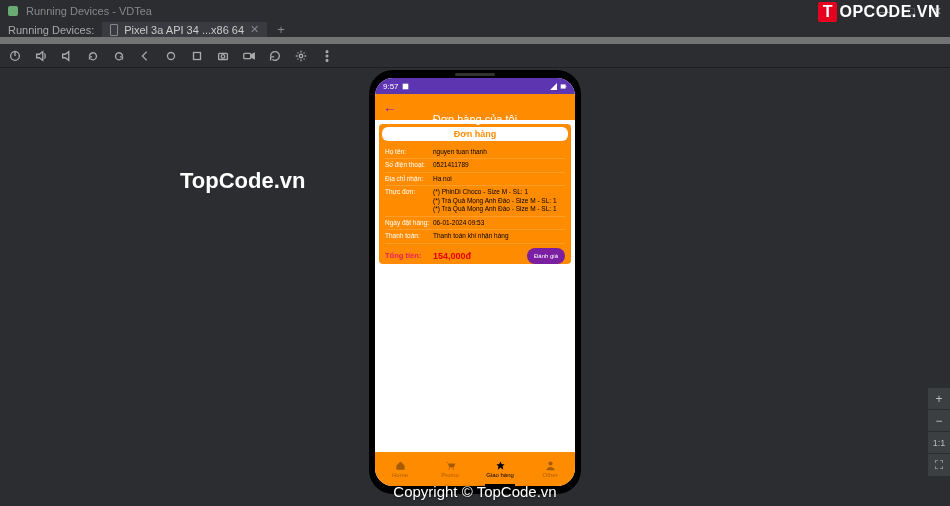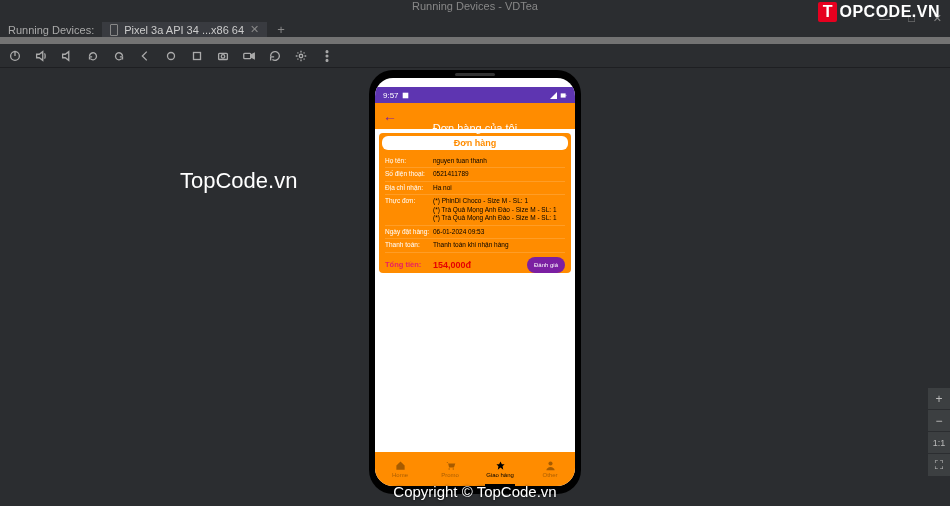--- a/index.html
+++ b/index.html
@@ -1,19 +1,19 @@
 <!DOCTYPE html>
 <html><head>
 <meta charset="utf-8">
 <style>
 * { margin: 0; padding: 0; box-sizing: border-box; font-family: "Segoe UI", Arial, sans-serif; }
 body { background: #2b2d30; width: 950px; height: 506px; overflow: hidden; position: relative; color: #bbb; }
 
 
-.titlebar { height: 22px; display: flex; align-items: center; padding: 0 8px; font-size: 11px; color: #888; background: #2b2d30; flex-direction: column; }
+.titlebar { height: 22px; display: flex; align-items: center; padding: 0 8px; font-size: 11px; color: #888; background: #2b2d30; }
 .titlebar .app-icon { width: 10px; height: 10px; background: #6aab73; border-radius: 2px; margin-right: 8px; }
 .titlebar .win-controls { margin-left: auto; display: flex; gap: 18px; color: #888; font-size: 11px; }
 .titlebar .win-controls span { cursor: default; }
 
 
 .tabbar { height: 22px; display: flex; align-items: center; font-size: 11px; background: #2b2d30; border-bottom: 7px solid #737373; }
 .tabbar .label { padding: 0 8px; color: #aaa; }
 .tabbar .tab { display: flex; align-items: center; gap: 6px; padding: 0 8px; height: 100%; background: #393b40; color: #ccc; }
 .tabbar .tab .dev-icon { width: 8px; height: 12px; border: 1px solid #888; border-radius: 1px; }
 .tabbar .tab .close { color: #888; font-size: 11px; }
@@ -21,33 +21,33 @@
 
 
 .toolbar { height: 24px; display: flex; align-items: center; gap: 12px; padding: 0 8px; border-bottom: 1px solid #1e1f22; background: #2b2d30; }
 .toolbar .tb-icon { width: 14px; height: 14px; display: flex; align-items: center; justify-content: center; color: #aaa; font-size: 11px; }
 .toolbar svg { width: 14px; height: 14px; stroke: #aaa; fill: none; stroke-width: 1.5; }
 
 
 .main { position: relative; width: 100%; height: calc(100% - 68px); background: #2b2d30; }
 
 
-.wm-left { position: absolute; left: 180px; top: 100px; color: #fff; font-size: 22px; font-weight: 400; }
+.wm-left { position: absolute; left: 180px; top: 100px; color: #fff; font-size: 22px; font-weight: 700; }
 .wm-bottom { position: absolute; left: 50%; transform: translateX(-50%); bottom: 6px; color: #fff; font-size: 15px; font-weight: 500; text-shadow: 0 0 3px #000; }
 .wm-logo { position: absolute; right: 10px; top: 2px; display: flex; align-items: center; gap: 2px; font-weight: 700; font-size: 16px; }
 .wm-logo .box { background: #e6001f; color: #fff; padding: 1px 5px; border-radius: 2px; position: relative; }
 .wm-logo .rest { color: #fff; letter-spacing: 0.5px; }
 
 
 .phone { position: absolute; left: 50%; top: 2px; transform: translateX(-50%); width: 212px; height: 424px; background: #000; border-radius: 24px; padding: 8px 6px; }
 .phone .screen { width: 100%; height: 100%; background: #fff; border-radius: 18px; overflow: hidden; display: flex; flex-direction: column; position: relative; }
 .phone .speaker { position: absolute; top: 3px; left: 50%; transform: translateX(-50%); width: 40px; height: 3px; background: #333; border-radius: 2px; }
 
 
-.statusbar { height: 16px; background: #5e35b1; display: flex; align-items: center; justify-content: space-between; padding: 0 8px; font-size: 8px; color: #fff; margin-top: 9px; }
+.statusbar { height: 16px; background: #5e35b1; display: flex; align-items: center; justify-content: space-between; padding: 0 8px; font-size: 8px; color: #fff; }
 .statusbar .left { display: flex; align-items: center; gap: 3px; }
 .statusbar .right { display: flex; align-items: center; gap: 3px; }
 .statusbar svg { width: 7px; height: 7px; fill: #fff; }
 
 
 .app-header { height: 26px; background: #ff8c00; display: flex; align-items: center; padding: 0 8px; position: relative; }
 .app-header .back { color: #7b1fa2; font-size: 14px; font-weight: bold; }
 .app-header .title { position: absolute; left: 50%; transform: translateX(-50%); color: #fff; font-size: 11px; font-weight: 500; margin-top: 24px; }
 
 

